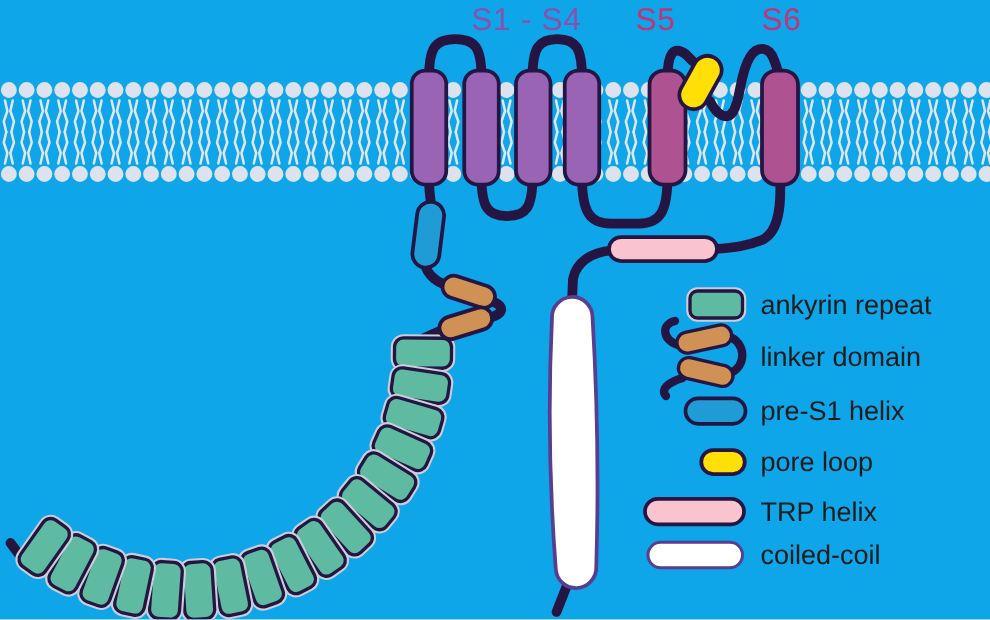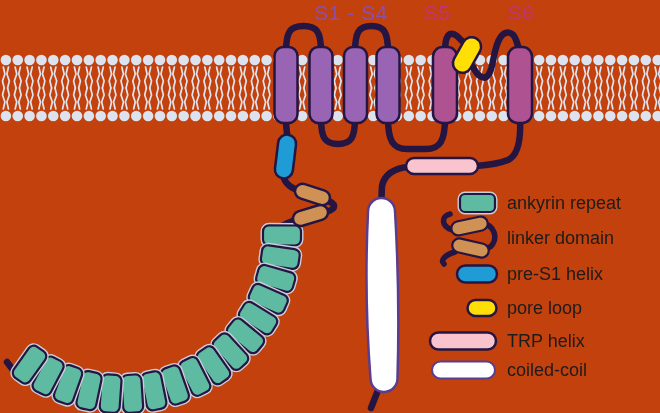--- a/index.html
+++ b/index.html
@@ -1,16 +1,16 @@
 <!DOCTYPE html>
 <html><head>
 <meta charset="utf-8">
 <style>
   html,body{margin:0;padding:0;background:#ffffff;}
-  .stage{position:relative;width:660px;height:413px;background:#c2410c;overflow:hidden;
+  .stage{position:relative;width:660px;height:413px;background:#0ea5e9;overflow:hidden;
          font-family:"Liberation Sans", sans-serif;}
   svg{display:block;}
   .chain{fill:none;stroke-linecap:round;stroke-linejoin:round;}
   .legend-label{font-size:18px;}
   .helix-label{font-size:21px;letter-spacing:0.5px;}
   text{user-select:none;}
 </style>
 </head>
 <body>
 

